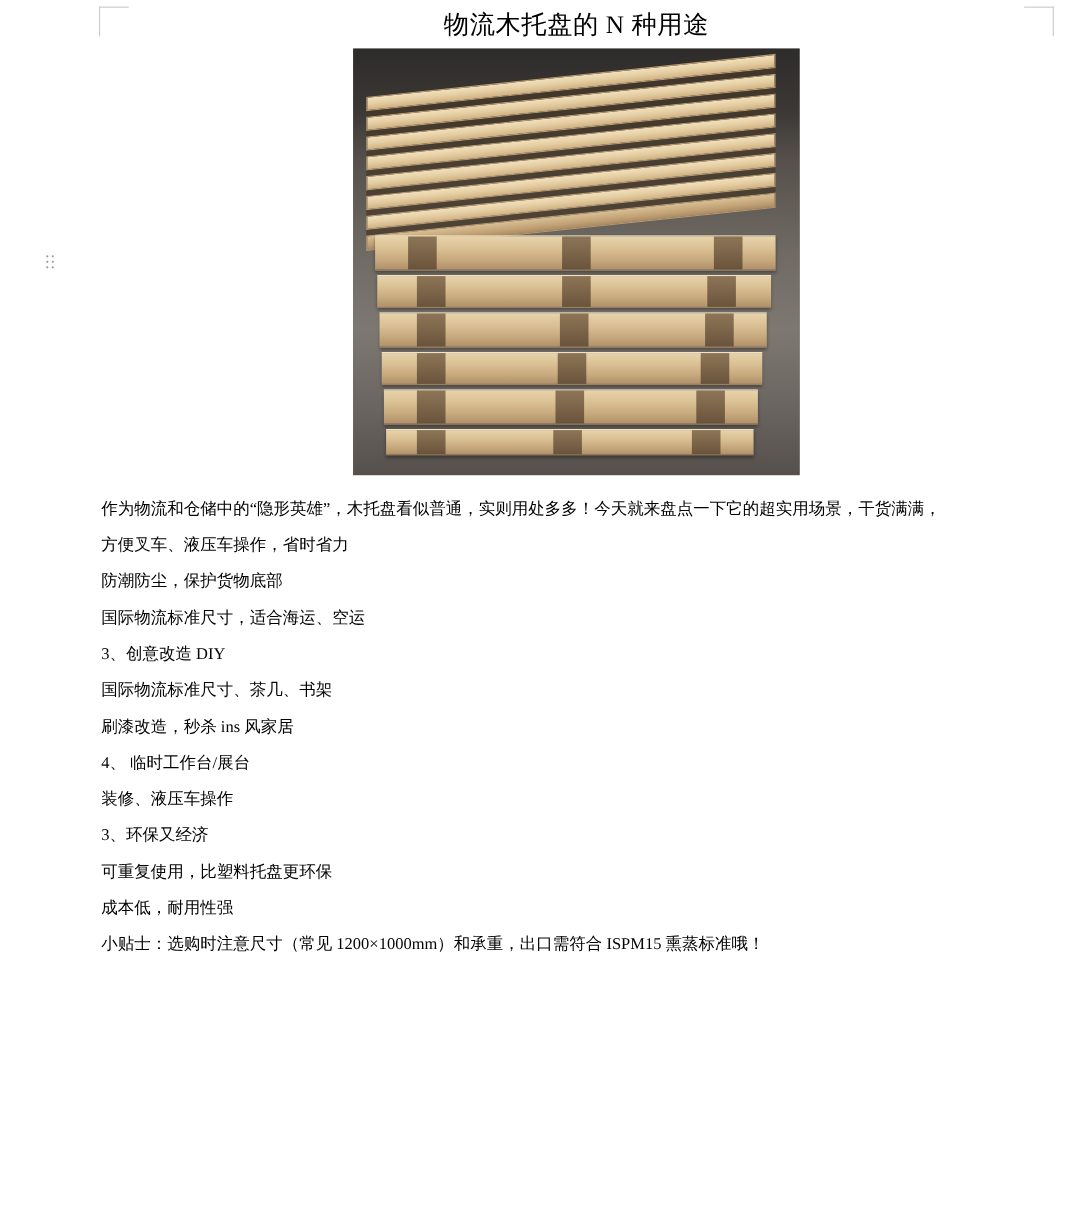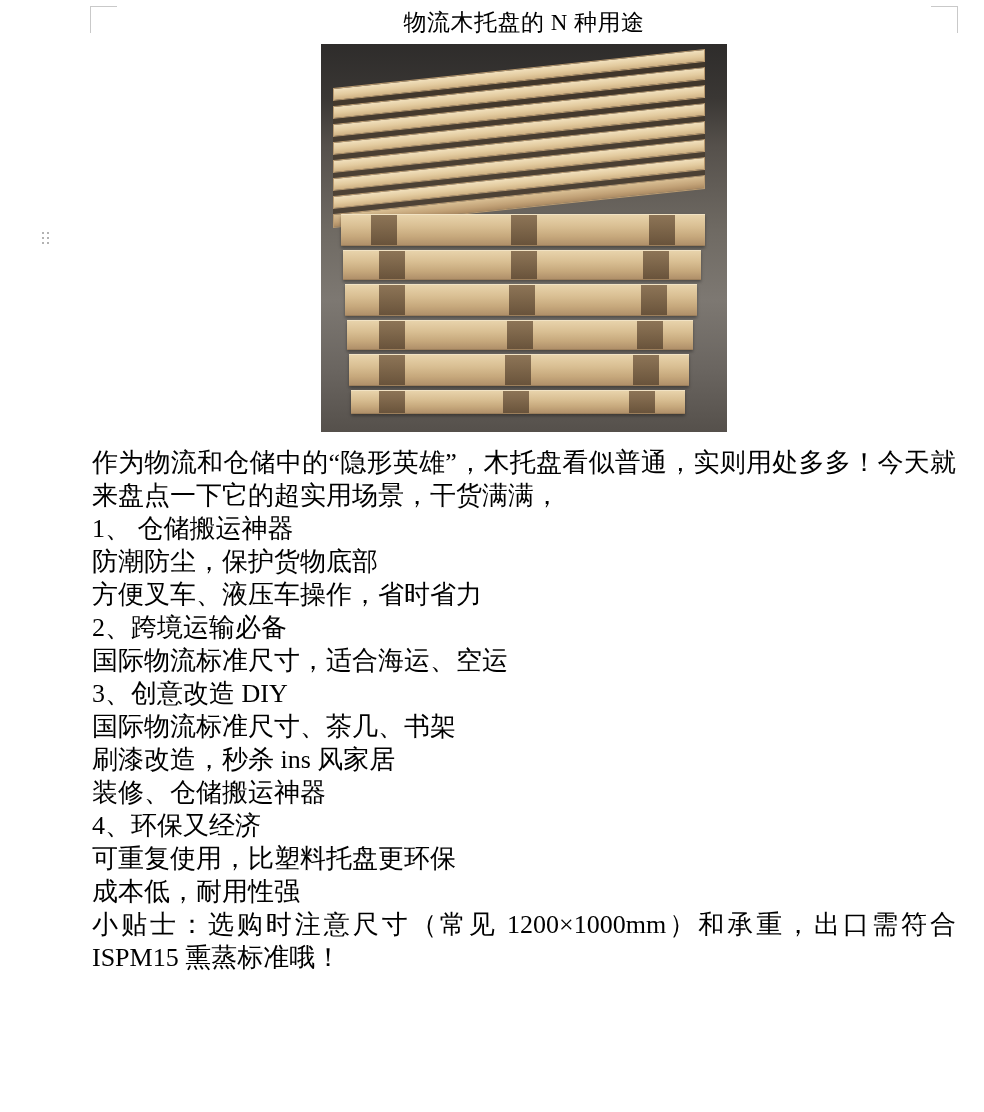--- a/index.html
+++ b/index.html
@@ -134,21 +134,21 @@
     background: linear-gradient(180deg, #d9bf94 0%, #c2a277 60%, #ab8a62 100%);
   }
   .gap {
     position: absolute;
     background: #46382a;
     opacity: .75;
   }
 
   .body-text {
     margin: 10px 60px 0 60px;
-    font-size: 26px;
+    font-size: 15px;
     line-height: 33px;
     text-align: justify;
   }
   .body-text p {
     margin: 0;
     padding: 0;
     white-space: pre-wrap;
   }
   .indent1 {
     padding-left: 14px;
@@ -231,28 +231,27 @@
           <div class="notch" style="left:28px;"></div>
           <div class="notch" style="left:152px;"></div>
           <div class="notch" style="left:278px;"></div>
         </div>
       </div>
     </div>
   </div>
 
   <div class="body-text">
     <p>作为物流和仓储中的“隐形英雄”，木托盘看似普通，实则用处多多！今天就来盘点一下它的超实用场景，干货满满，</p>
-    <p>1、 仓储搬运神器</p>
+    <p class="indent1">方便叉车、液压车操作，省时省力</p>
     <p class="indent1">防潮防尘，保护货物底部</p>
-    <p class="indent1">方便叉车、液压车操作，省时省力</p>
-    <p>2、跨境运输必备</p>
     <p>国际物流标准尺寸，适合海运、空运</p>
     <p>3、创意改造 DIY</p>
     <p>国际物流标准尺寸、茶几、书架</p>
     <p>刷漆改造，秒杀 ins 风家居</p>
-    <p>装修、仓储搬运神器</p>
-    <p>4、环保又经济</p>
+    <p>4、 临时工作台/展台</p>
+    <p>装修、液压车操作</p>
+    <p>3、环保又经济</p>
     <p>可重复使用，比塑料托盘更环保</p>
     <p>成本低，耐用性强</p>
     <p>小贴士：选购时注意尺寸（常见 1200×1000mm）和承重，出口需符合 ISPM15 熏蒸标准哦！</p>
   </div>
 
 </div>
 
 </body></html>

